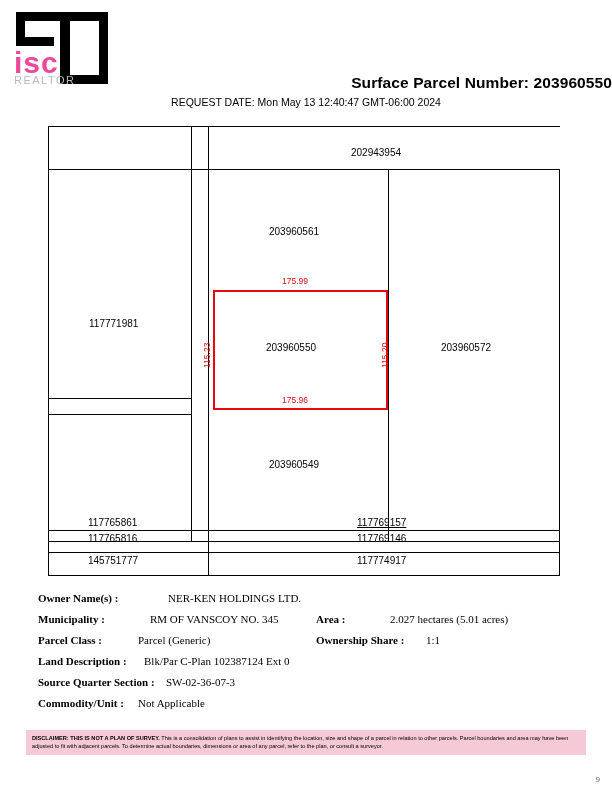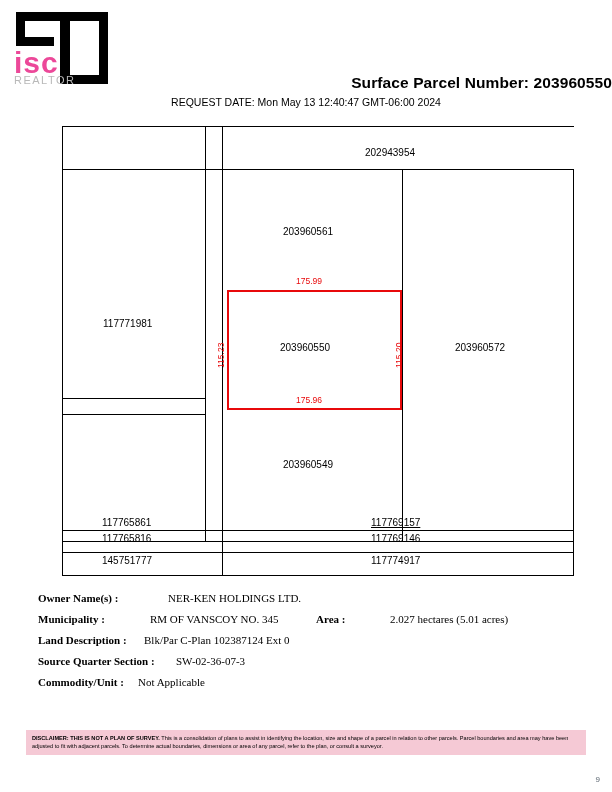--- a/index.html
+++ b/index.html
@@ -115,21 +115,21 @@
     left: 0;
     top: 96px;
     width: 612px;
     text-align: center;
     font-size: 10.5px;
   }
 
   
   #map {
     position: absolute;
-    left: 62px;
+    left: 48px;
     top: 126px;
     width: 512px;
     height: 450px;
   }
   #map .line {
     position: absolute;
     background: #000;
   }
   #map .lbl {
     position: absolute;
@@ -266,26 +266,32 @@
     <span class="lab">Owner Name(s) :</span>
     <span class="val">NER-KEN HOLDINGS LTD.</span>
   </div>
   <div class="row col-l">
     <span class="lab">Municipality :</span>
     <span class="val" style="left:112px;">RM OF VANSCOY NO. 345</span>
     <span class="lab" style="left:278px;">Area :</span>
     <span class="val" style="left:352px;text-align:center;">2.027 hectares (5.01 acres)</span>
   </div>
   <div class="row col-l">
+    <span class="lab">Parcel Class :</span>
+    <span class="val" style="left:100px;">Parcel (Generic)</span>
+    <span class="lab" style="left:278px;">Ownership Share :</span>
+    <span class="val" style="left:388px;">1:1</span>
+  </div>
+  <div class="row col-l">
     <span class="lab">Land Description :</span>
     <span class="val" style="left:106px;">Blk/Par C-Plan 102387124 Ext 0</span>
   </div>
   <div class="row col-l">
     <span class="lab">Source Quarter Section :</span>
-    <span class="val" style="left:138px;">SW-02-36-07-3</span>
+    <span class="val" style="left:128px;">SW-02-36-07-3</span>
   </div>
   <div class="row col-l">
     <span class="lab">Commodity/Unit :</span>
     <span class="val" style="left:100px;">Not Applicable</span>
   </div>
 </div>
 
 <div id="disclaimer">
   <span class="bold">DISCLAIMER: THIS IS NOT A PLAN OF SURVEY.</span>
   <span>This is a consolidation of plans to assist in identifying the location, size and shape of a parcel in relation to other parcels.  Parcel boundaries and area may have been adjusted to fit with adjacent parcels. To determine actual boundaries, dimensions or area of any parcel, refer to the plan, or consult a surveyor.</span>

